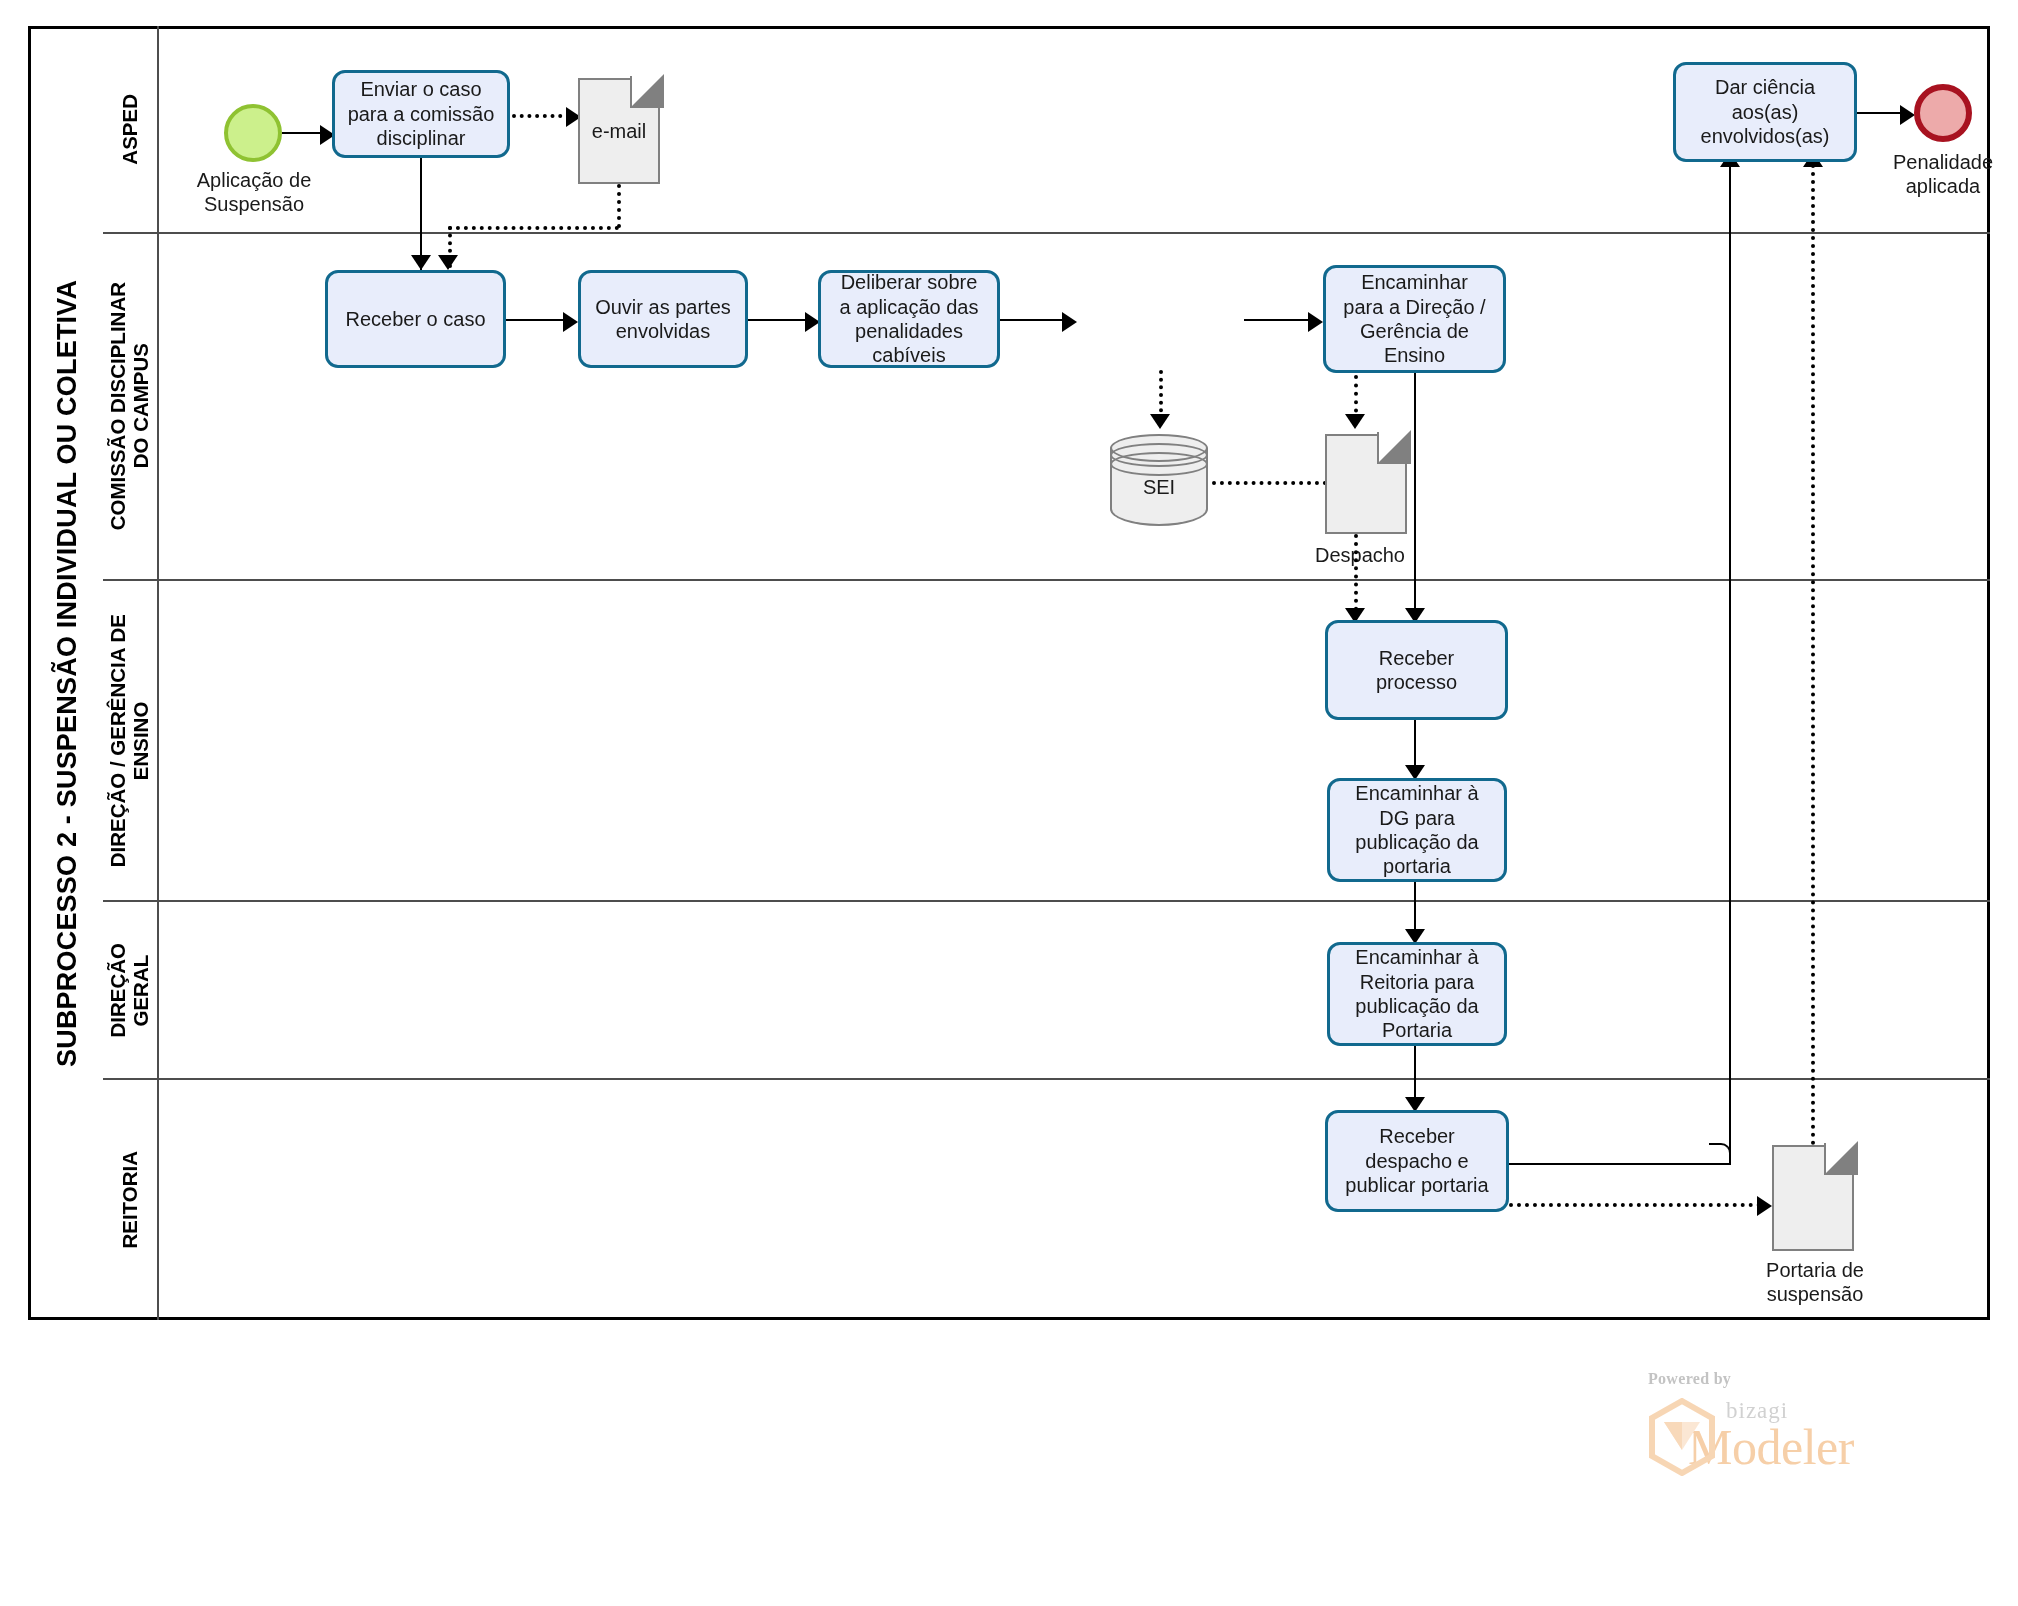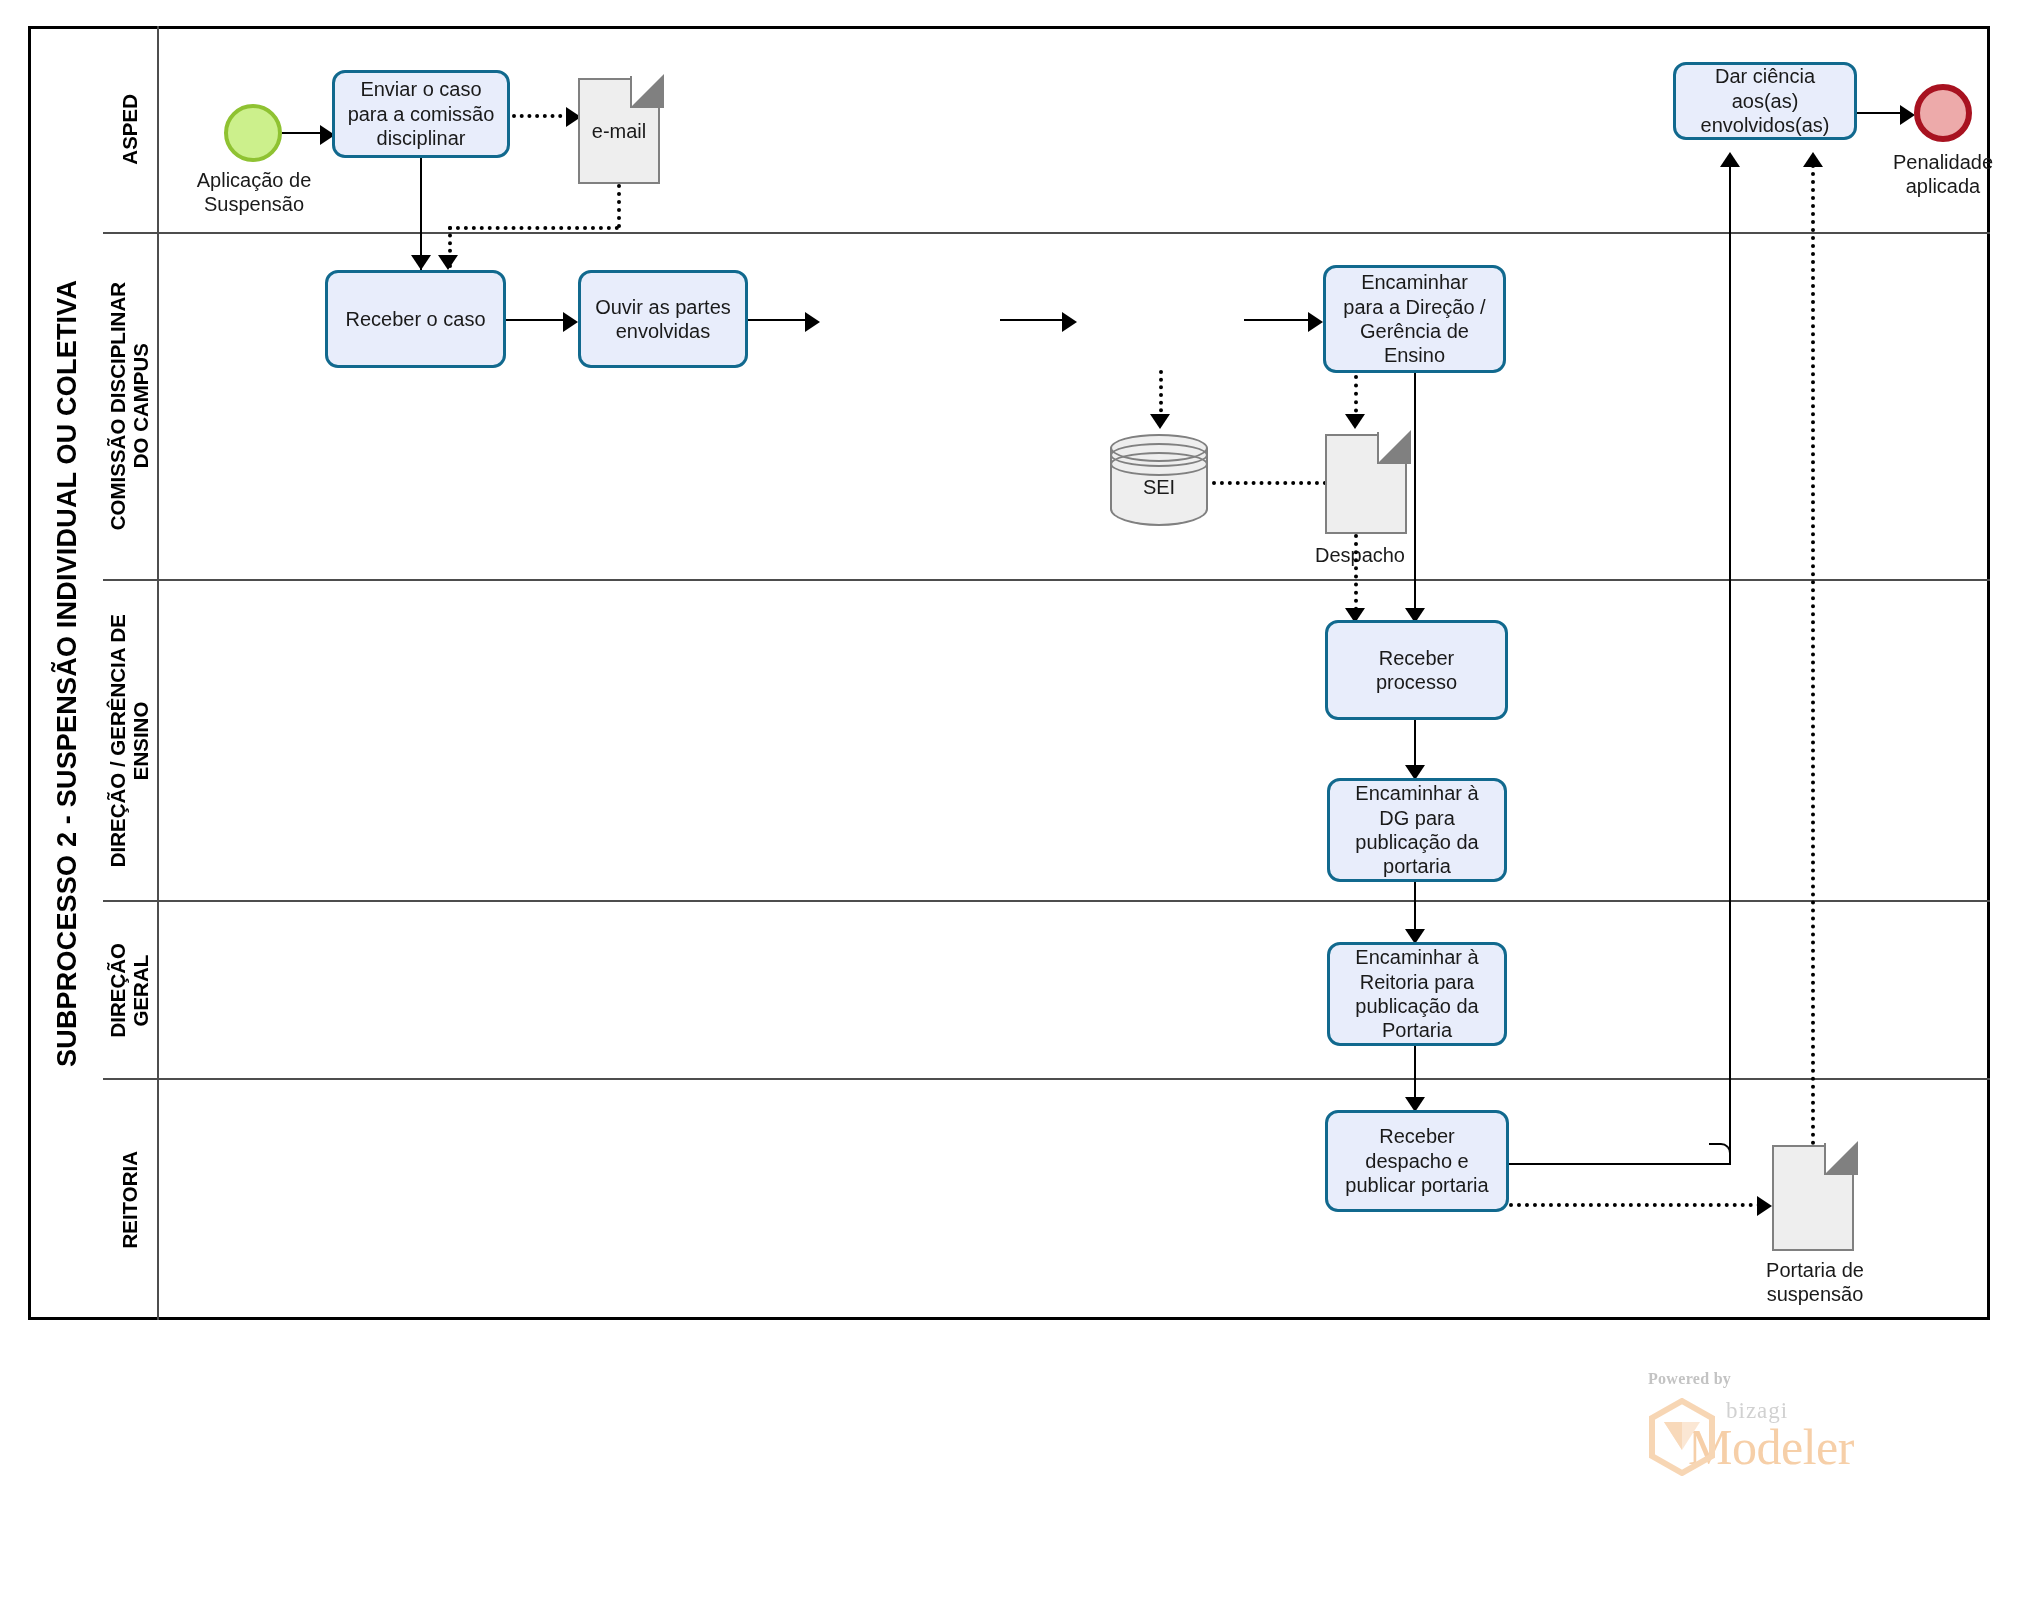--- a/index.html
+++ b/index.html
@@ -184,20 +184,24 @@
 
   <div class="flow h" style="left:506px;top:319px;width:61px;"></div>
   <div class="arrow right" style="left:563px;top:312px;"></div>
 
   <div class="task" style="left:578px;top:270px;width:170px;height:98px;">Ouvir as partes
 envolvidas</div>
 
   <div class="flow h" style="left:748px;top:319px;width:60px;"></div>
   <div class="arrow right" style="left:805px;top:312px;"></div>
 
+  <div class="task" style="left:818px;top:270px;width:182px;height:98px;">Deliberar sobre
+a aplicação das
+penalidades
+cabíveis</div>
 
   <div class="flow h" style="left:1000px;top:319px;width:65px;"></div>
   <div class="arrow right" style="left:1062px;top:312px;"></div>
 
 
   <div class="flow h" style="left:1244px;top:319px;width:67px;"></div>
   <div class="arrow right" style="left:1308px;top:312px;"></div>
 
   <div class="task" style="left:1323px;top:265px;width:183px;height:108px;">Encaminhar
 para a Direção /
@@ -270,21 +274,21 @@
 
   <div class="flow h" style="left:1509px;top:1163px;width:222px;"></div>
   <div class="flow v" style="left:1729px;top:164px;height:1000px;"></div>
   <div class="arrow up" style="left:1720px;top:152px;"></div>
 
   <div style="position:absolute;left:1709px;top:1143px;width:22px;height:22px;border-top:2px solid #000;border-right:2px solid #000;border-top-right-radius:10px;box-sizing:border-box;"></div>
 
   <div class="dflow v" style="left:1811px;top:164px;height:982px;"></div>
   <div class="arrow up" style="left:1803px;top:152px;"></div>
 
-  <div class="task" style="left:1673px;top:62px;width:184px;height:78px;">Dar ciência
+  <div class="task" style="left:1673px;top:62px;width:184px;height:100px;">Dar ciência
 aos(as)
 envolvidos(as)</div>
 
   <div class="flow h" style="left:1857px;top:112px;width:47px;"></div>
   <div class="arrow right" style="left:1900px;top:105px;"></div>
 
   <div class="event end" style="left:1914px;top:84px;width:58px;height:58px;"></div>
   <div class="event-label" style="left:1864px;top:150px;width:158px;">Penalidade
 aplicada</div>
 

